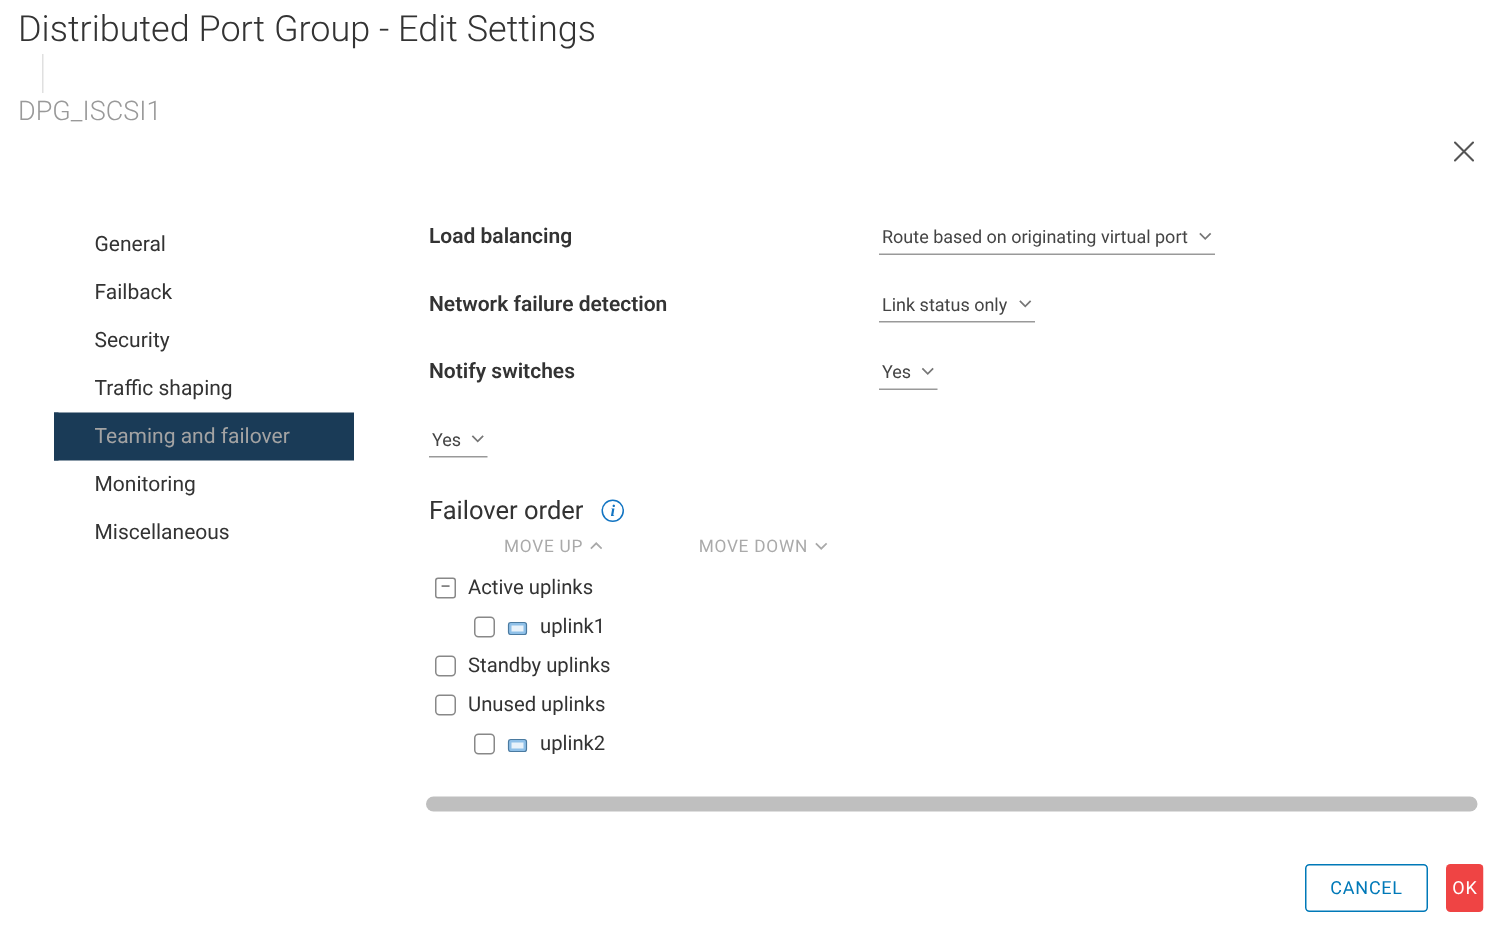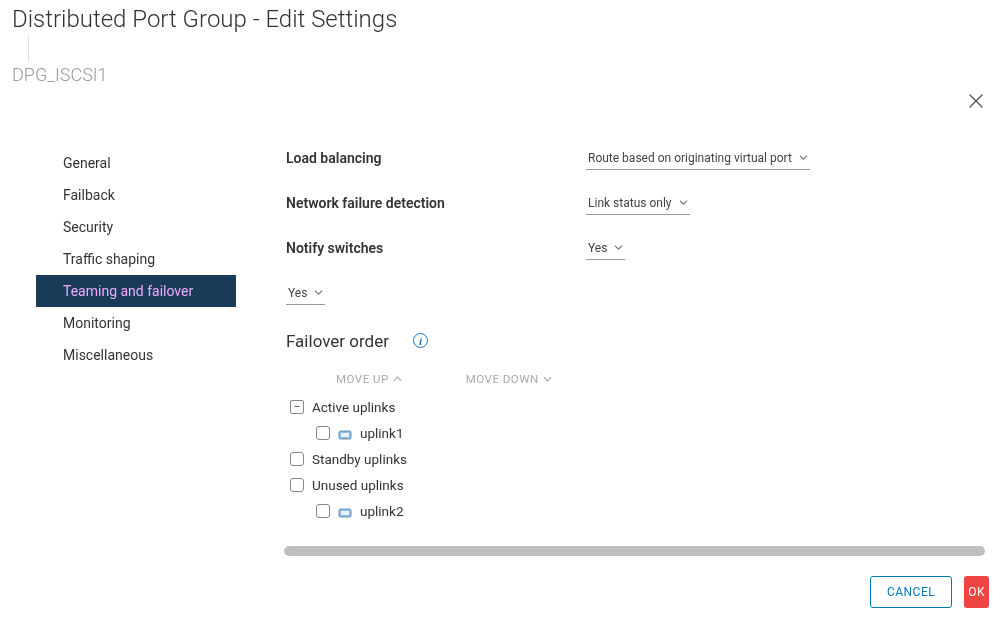--- a/index.html
+++ b/index.html
@@ -63,21 +63,21 @@
     color: #333;
     cursor: pointer;
     border-left: 3px solid transparent;
   }
   .sidebar-item.highlight {
     background: #eeeeee;
     border-left: 3px solid #007db8;
   }
   .sidebar-item.active {
     background: #1a3b57;
-    color: #f0abfc;
+    color: #a3a3a3;
     border-left: 3px solid #1a3b57;
   }
   .main {
     flex: 1;
     padding: 24px 22px 0 50px;
     display: flex;
     flex-direction: column;
     overflow: hidden;
   }
   .row {
@@ -109,23 +109,23 @@
     transform: translateY(-60%);
     pointer-events: none;
   }
   .chevron svg { display:block; }
   .section-title {
     font-size: 17px;
     font-weight: 400;
     color: #333;
     display: flex;
     align-items: center;
-    gap: 24px;
+    gap: 12px;
     margin-top: 4px;
-    margin-bottom: 21px;
+    margin-bottom: 6px;
   }
   .info-icon {
     width: 15px; height:15px;
     border: 1.5px solid #1274c2;
     border-radius: 50%;
     color: #1274c2;
     font-size: 11px;
     font-weight: bold;
     display: inline-flex;
     align-items: center;

